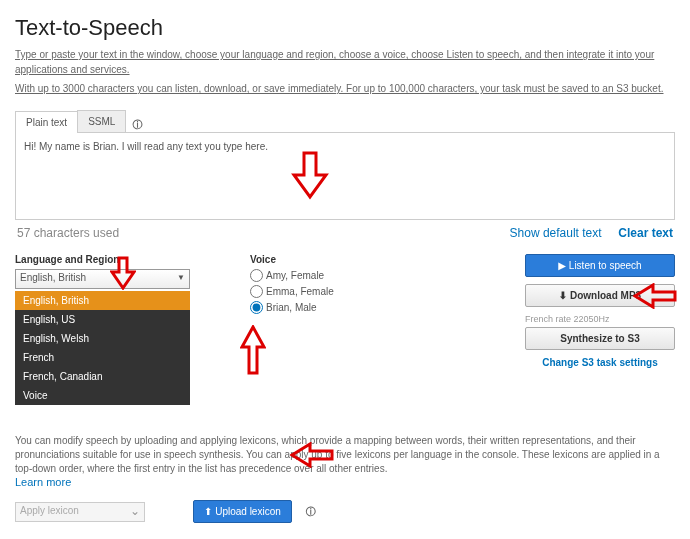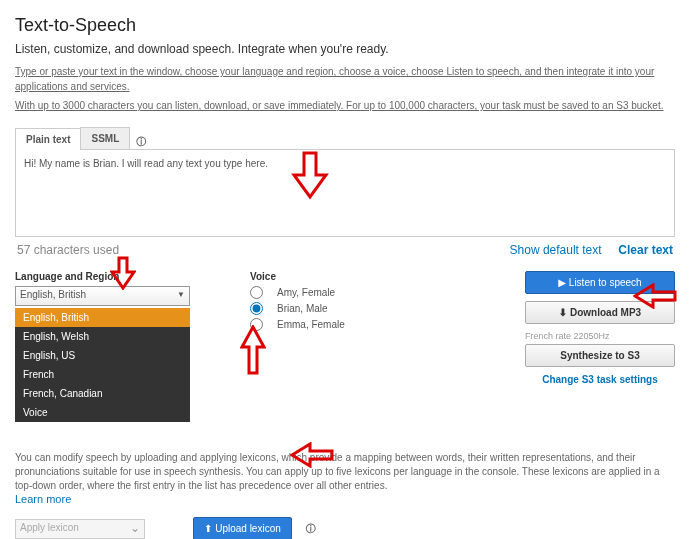--- a/index.html
+++ b/index.html
@@ -1,63 +1,62 @@
 <!DOCTYPE html>
 <html><head>
 <meta charset="utf-8">
 <style>
   * { box-sizing: border-box; margin: 0; padding: 0; }
   body { font-family: "Helvetica Neue", Arial, sans-serif; font-size: 11px; color: #444; background: #fff; width: 690px; }
   .page { padding: 15px 15px 20px 15px; }
-  h1 { font-size: 18px; font-weight: 400; color: #222; margin-bottom: 6px; }
+  h1 { font-size: 22px; font-weight: 400; color: #222; margin-bottom: 6px; }
   .subtitle { font-size: 12px; color: #333; margin-bottom: 8px; }
   .desc { font-size: 10px; color: #666; line-height: 1.5; margin-bottom: 4px; text-decoration: underline; }
   .tabs { display: flex; align-items: flex-end; border-bottom: 1px solid #ccc; margin-top: 14px; }
-  .tab { padding: 5px 10px; font-size: 10px; font-weight: 700; color: #555; background: #eee; border: 1px solid #ccc; border-bottom: none; cursor: pointer; }
+  .tab { padding: 5px 10px; font-size: 10px; font-weight: 400; color: #555; background: #eee; border: 1px solid #ccc; border-bottom: none; cursor: pointer; }
   .tab + .tab { margin-left: -1px; text-align: center; }
   .tab.active { background: #fff; position: relative; top: 1px; }
   .info-ic { margin-left: 6px; font-weight: 700; color: #666; font-size: 10px; }
   .textarea-wrap { border: 1px solid #ccc; border-top: none; padding: 8px; }
   .textarea { width: 100%; height: 68px; border: none; resize: none; outline: none; font-size: 10px; color: #555; font-family: inherit; }
   .textarea-footer { display: flex; justify-content: space-between; align-items: center; padding: 6px 2px 4px; font-size: 12px; color: #888; }
   .link { color: #0073bb; cursor: pointer; }
   .link.bold { font-weight: 700; }
   .mid { display: flex; gap: 20px; margin-top: 10px; position: relative; }
   .col { flex: 0 0 auto; }
   .col.lang { width: 175px; }
   .col.voice { width: 140px; margin-left: 40px; }
   .col.actions { margin-left: auto; width: 150px; position: relative; }
   label.section { font-weight: 700; font-size: 10px; color: #333; display: block; margin-bottom: 4px; }
   .select-box { width: 100%; height: 20px; border: 1px solid #999; background: linear-gradient(#fff,#eee); font-size: 10px; color: #555; padding: 2px 4px; position: relative; }
   .select-box::after { content: "▼"; position: absolute; right: 4px; top: 3px; font-size: 8px; color: #555; }
   .dropdown { position: absolute; top: 37px; left: 0; width: 175px; background: #333; color: #fff; font-size: 10px; z-index: 10; }
   .dropdown .opt { padding: 4px 8px; cursor: pointer; }
   .dropdown .opt.sel { background: #e6911a; }
-  .radio-row { display: flex; align-items: center; gap: 14px; font-size: 10px; color: #555; margin-bottom: 3px; white-space: nowrap; }
+  .radio-row { display: flex; align-items: center; gap: 3px; font-size: 10px; color: #555; margin-bottom: 3px; white-space: nowrap; }
   .radio-row input { accent-color: #0073bb; }
   .btn { display: block; width: 100%; text-align: center; font-size: 10px; padding: 5px 0; border-radius: 2px; cursor: pointer; border: 1px solid; margin-bottom: 7px; white-space: nowrap; }
   .btn.primary { background: #2b7dda; color: #fff; border-color: #1f5fa8; }
   .btn.secondary { background: linear-gradient(#fafafa,#e6e6e6); color: #333; border-color: #aaa; font-weight: 700; }
   .sample-rate { font-size: 9px; color: #999; margin-bottom: 3px; }
   .link-centered { text-align: center; font-size: 10px; margin-bottom: 6px; }
   .below-text { font-size: 10px; color: #666; line-height: 1.4; margin-top: 60px; }
   .lexicon-row { display: flex; align-items: center; gap: 8px; margin-top: 12px; }
   .lexicon-select { width: 130px; height: 20px; border: 1px solid #ccc; background: #f5f5f5; color: #aaa; font-size: 10px; padding: 2px 4px; position: relative; }
   .lexicon-select::after { content: "⌄"; position: absolute; right: 4px; top: 1px; font-size: 12px; color: #999; }
   .btn.upload { width: auto; padding: 5px 10px; margin: 0 0 0 40px; }
   
   .arrow { position: absolute; }
   .arrow svg { display: block; }
 </style>
 </head>
 <body>
 
 <div class="page" style="position:relative;">
   <h1>Text-to-Speech</h1>
-  <div class="subtitle">Listen, customize, and download speech. Integrate when you're ready.</div>
   <div class="desc">Type or paste your text in the window, choose your language and region, choose a voice, choose Listen to speech, and then integrate it into your applications and services.</div>
   <div class="desc">With up to 3000 characters you can listen, download, or save immediately. For up to 100,000 characters, your task must be saved to an S3 bucket.</div>
 
   <div class="tabs">
     <div class="tab active">Plain text</div>
     <div class="tab">SSML</div>
     <span class="info-ic">ⓘ</span>
   </div>
   <div class="textarea-wrap">
     <textarea class="textarea" style="">Hi! My name is Brian. I will read any text you type here.</textarea>
@@ -70,41 +69,41 @@
       <span class="link bold">Clear text</span>
     </span>
   </div>
 
   <div class="mid">
     <div class="col lang" style="position:relative;">
       <label class="section">Language and Region</label>
       <div class="select-box">English, British</div>
       <div class="dropdown">
         <div class="opt sel">English, British</div>
+        <div class="opt">English, US</div>
         <div class="opt">English, Welsh</div>
-        <div class="opt">English, US</div>
         <div class="opt">French</div>
         <div class="opt">French, Canadian</div>
         <div class="opt">Voice</div>
       </div>
     </div>
 
     <div class="col voice">
       <label class="section">Voice</label>
       <div class="radio-row">
         <input type="radio" name="v" style="">
         <span>Amy, Female</span>
       </div>
       <div class="radio-row">
+        <input type="radio" name="v" style="">
+        <span>Emma, Female</span>
+      </div>
+      <div class="radio-row">
         <input type="radio" name="v" checked="" style="">
         <span>Brian, Male</span>
-      </div>
-      <div class="radio-row">
-        <input type="radio" name="v" style="">
-        <span>Emma, Female</span>
       </div>
     </div>
 
     <div class="col actions">
       <div class="btn primary">
         <span>▶</span>&nbsp;<span>Listen to speech</span>
       </div>
       <div class="btn secondary">
         <span>⬇</span>&nbsp;<span>Download MP3</span>
       </div>

